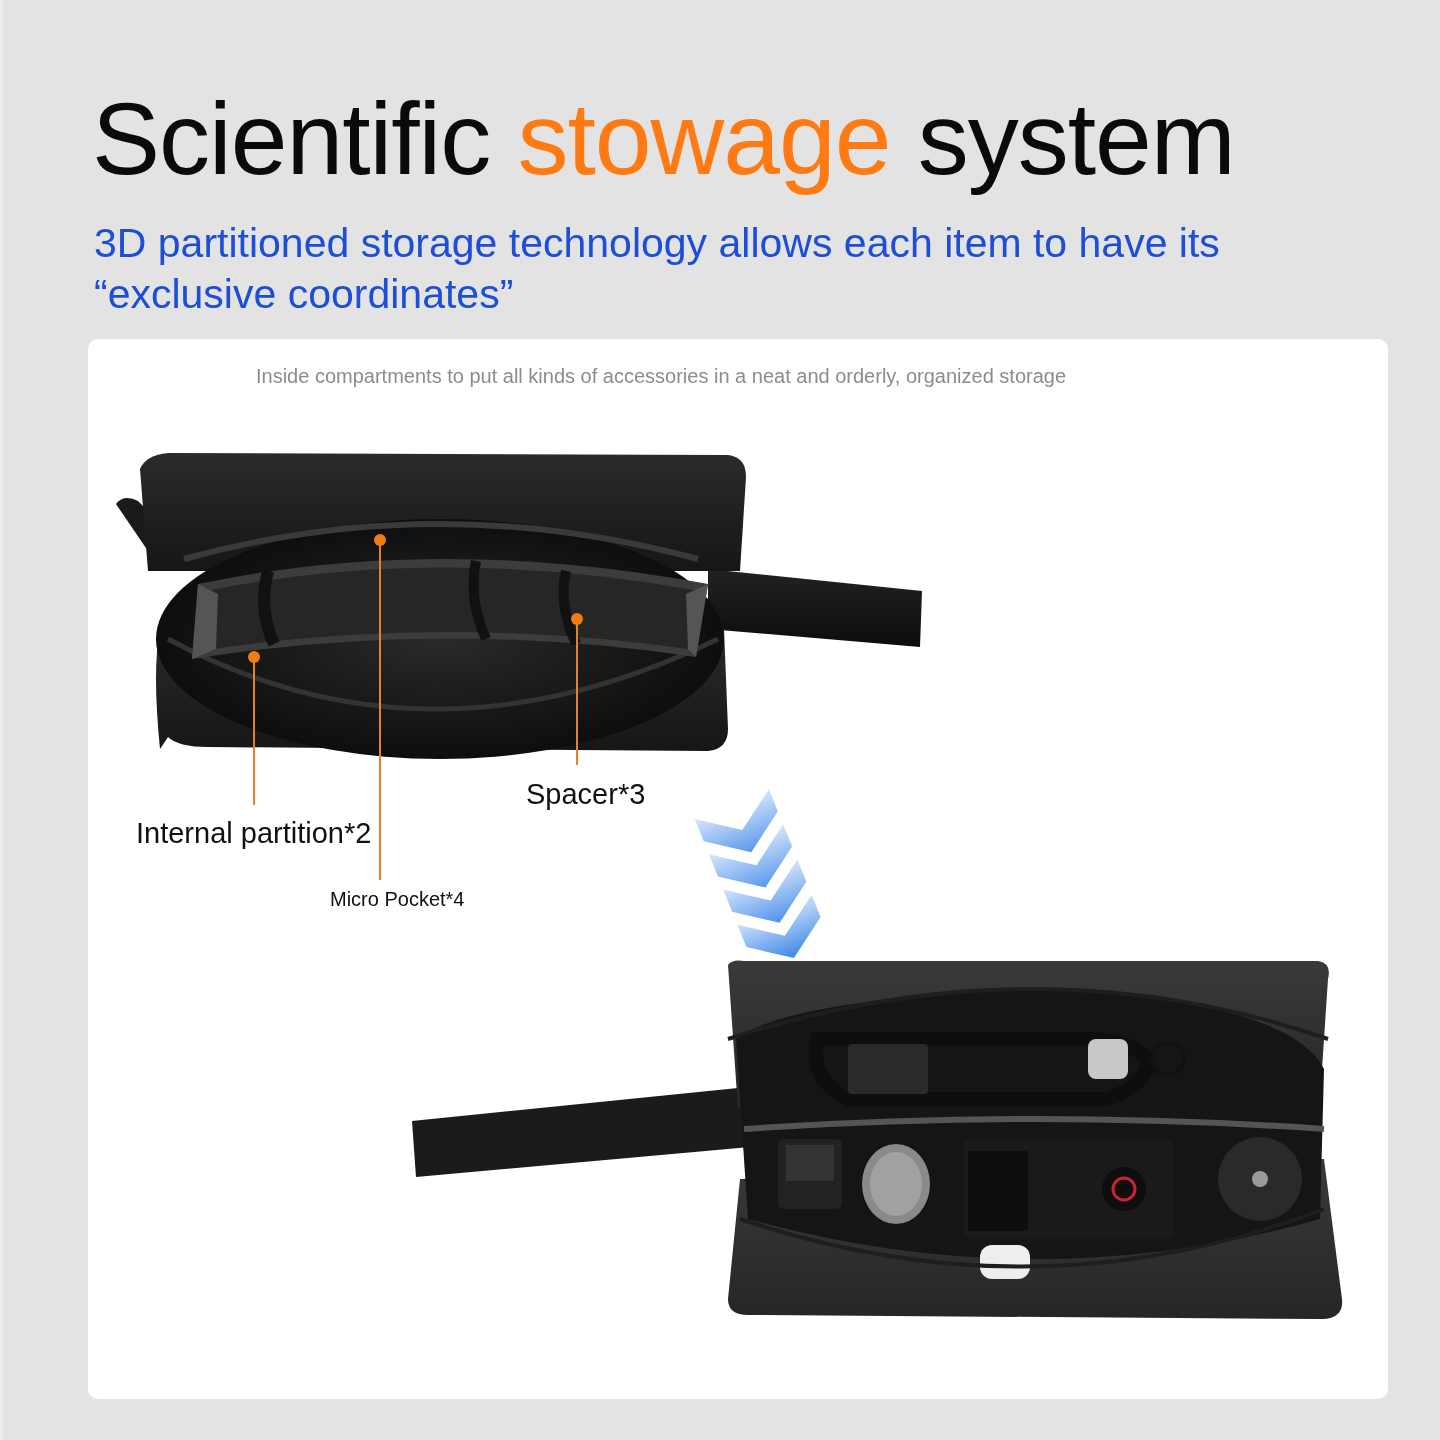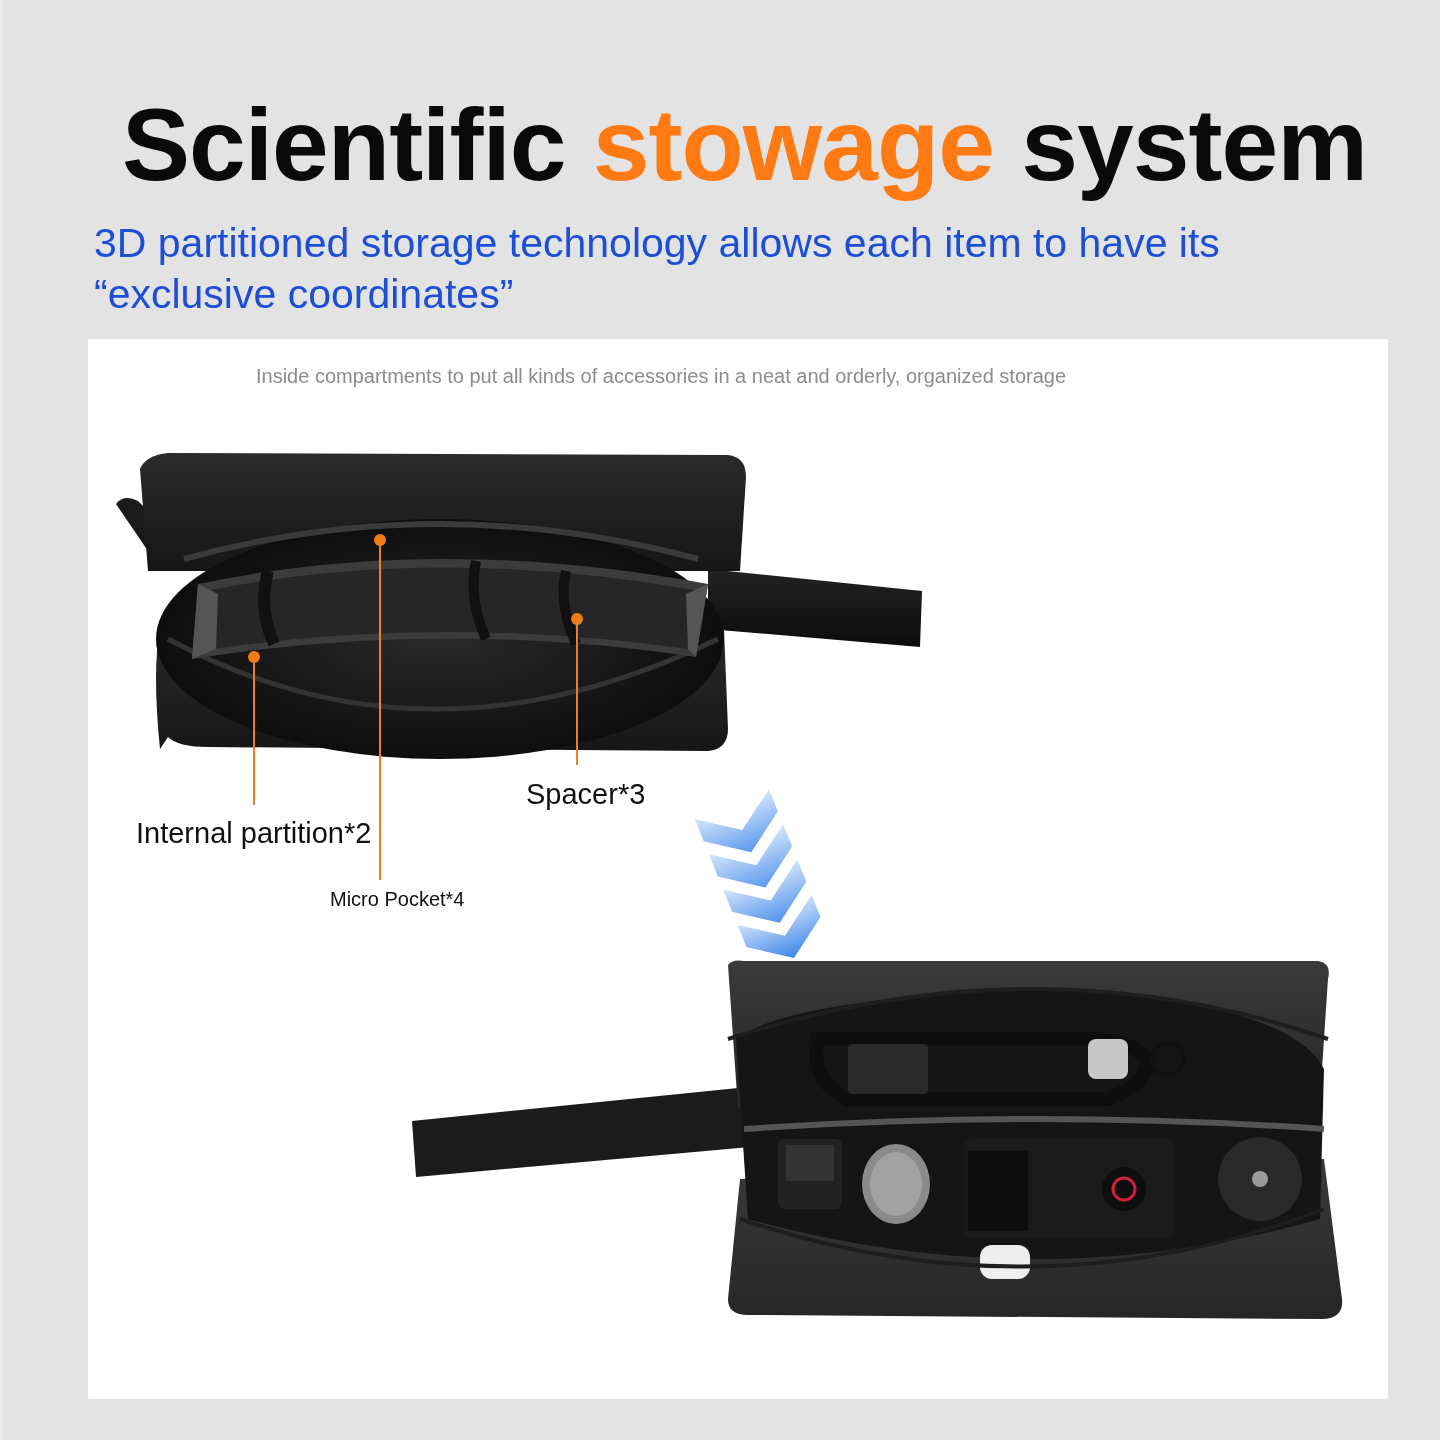--- a/index.html
+++ b/index.html
@@ -7,32 +7,32 @@
     width: 1440px; height: 1440px; overflow: hidden;
     background: #e3e3e3;
     font-family: "Liberation Sans", sans-serif;
     position: relative;
   }
   .outer-edge {
     position: absolute; left: 0; top: 0; width: 1440px; height: 1440px;
     box-sizing: border-box; border-left: 3px solid #ececec;
   }
   .title {
-    position: absolute; left: 92px; top: 84px;
-    font-size: 102px; font-weight: 700; letter-spacing: -1px;
-    color: #0a0a0a; white-space: nowrap; line-height: 1.2; margin-left: 30px;
+    position: absolute; left: 92px; top: 78px;
+    font-size: 102px; font-weight: 400; letter-spacing: -1px;
+    color: #0a0a0a; white-space: nowrap; line-height: 1.2;
   }
   .title .accent { color: #ff7a12; }
   .subtitle {
     position: absolute; left: 94px; top: 218px; width: 1260px;
     font-size: 41px; line-height: 51px; color: #1d4ed8;
   }
   .panel {
     position: absolute; left: 88px; top: 339px; width: 1300px; height: 1060px;
-    background: #ffffff; border-radius: 2px; overflow: hidden;
+    background: #ffffff; border-radius: 10px; overflow: hidden;
   }
   .caption {
     position: absolute; left: 168px; top: 26px;
     font-size: 20px; color: #8c8c8c; white-space: nowrap;
   }
   .label {
     position: absolute; font-size: 29px; color: #111; white-space: nowrap;
   }
   .label.small { font-size: 20px; }
   .leader {

